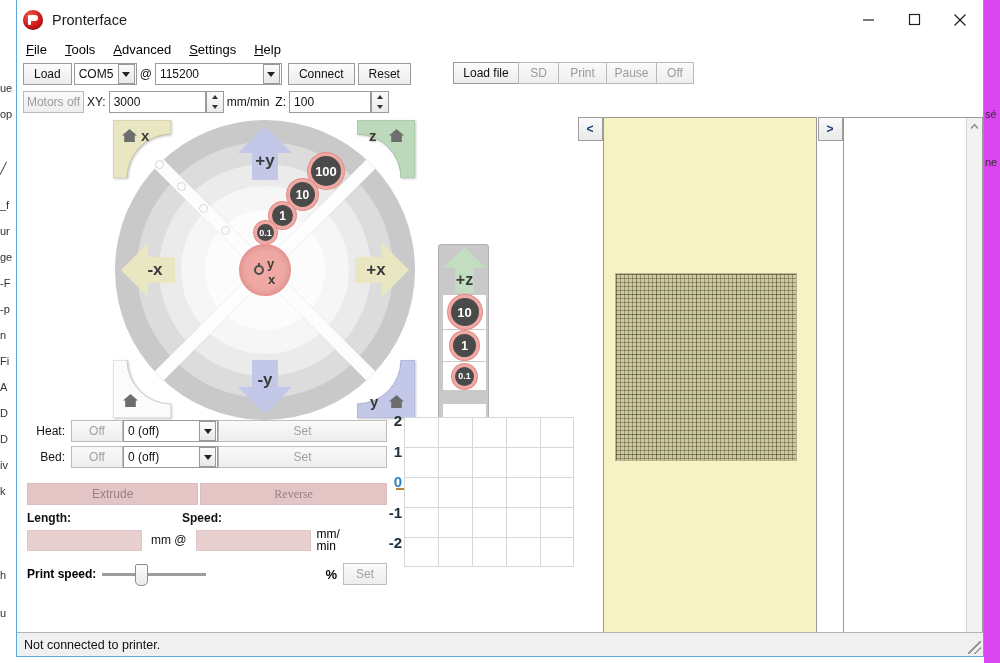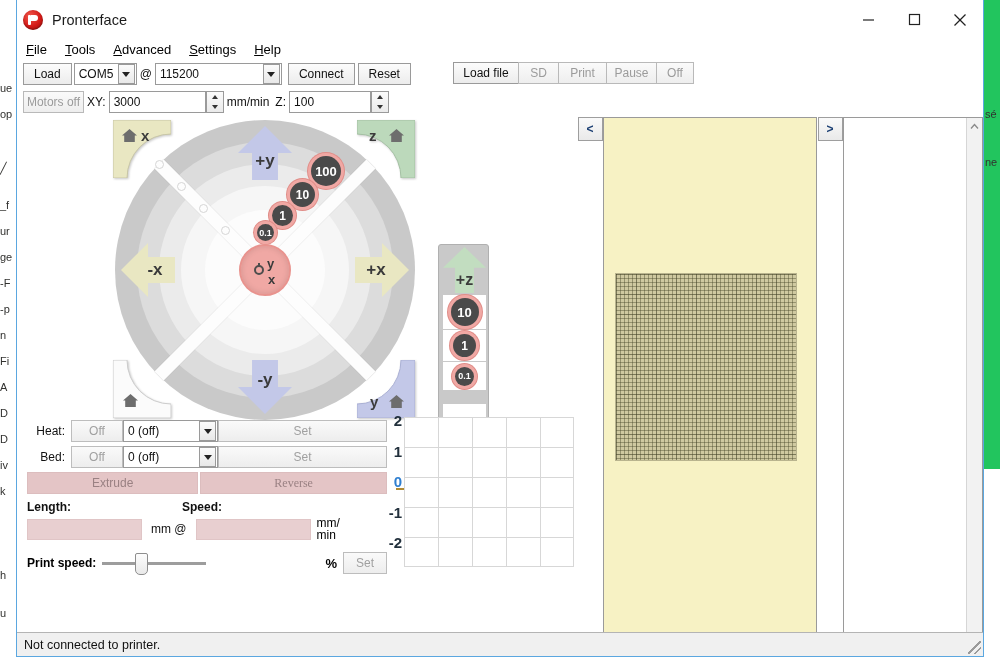--- a/index.html
+++ b/index.html
@@ -13,22 +13,22 @@
   }
 
   
   #bg-window-left {
     position: absolute; left: 0; top: 0; width: 16px; height: 663px;
     background: #ffffff; overflow: hidden;
     font-size: 11px; color: #31312f; z-index: 0;
   }
   #bg-window-left .bgline { white-space: nowrap; padding-left: 0; }
   #bg-window-right {
-    position: absolute; left: 984px; top: 0; width: 16px; height: 469px;
-    background: #22c55e; overflow: hidden;
+    position: absolute; left: 984px; top: 0; width: 16px; height: 663px;
+    background: #d946ef; overflow: hidden;
     font-size: 11px; color: #31312f; z-index: 0;
   }
   #bg-window-right .bgline { white-space: nowrap; padding-left: 1px; }
 
   
   #app-window {
     position: absolute; left: 16px; top: 0; width: 968px; height: 657px;
     background: #ffffff;
     border: 1px solid #5ba7e0;
     border-top: none;
@@ -286,21 +286,21 @@
     border: 1px solid #bdbdbd; color: #a0a0a0;
     display:flex;align-items:center;justify-content:center; font-size:12px;
   }
   .temp-combo { width: 95px; }
   .set-btn {
     flex: 1; height: 22px;
     background: linear-gradient(#fafafa,#ededed);
     border: 1px solid #bdbdbd; color: #a0a0a0;
     display:flex;align-items:center;justify-content:center; font-size:12px;
   }
-  #extrude-row { display: flex; margin-top: 3px; }
+  #extrude-row { display: flex; margin-top: 14px; }
   .pinkbtn {
     height: 22px; background: #e4c5c6; border: 1px solid #dcbdbe;
     color: #9a8183; font-size: 12px;
     display: flex; align-items: center; justify-content: center;
   }
   #len-speed-labels { display: flex; margin-top: 6px; font-size: 12px; color: #111; font-weight: bold; }
   #len-speed-inputs { display: flex; align-items: center; margin-top: 3px; }
   .pinkinput { height: 21px; background: #e8cfd0; border: 1px solid #e0c5c6; }
   #print-speed-row { display: flex; align-items: center; margin-top: 11px; }
   .slider-track {

